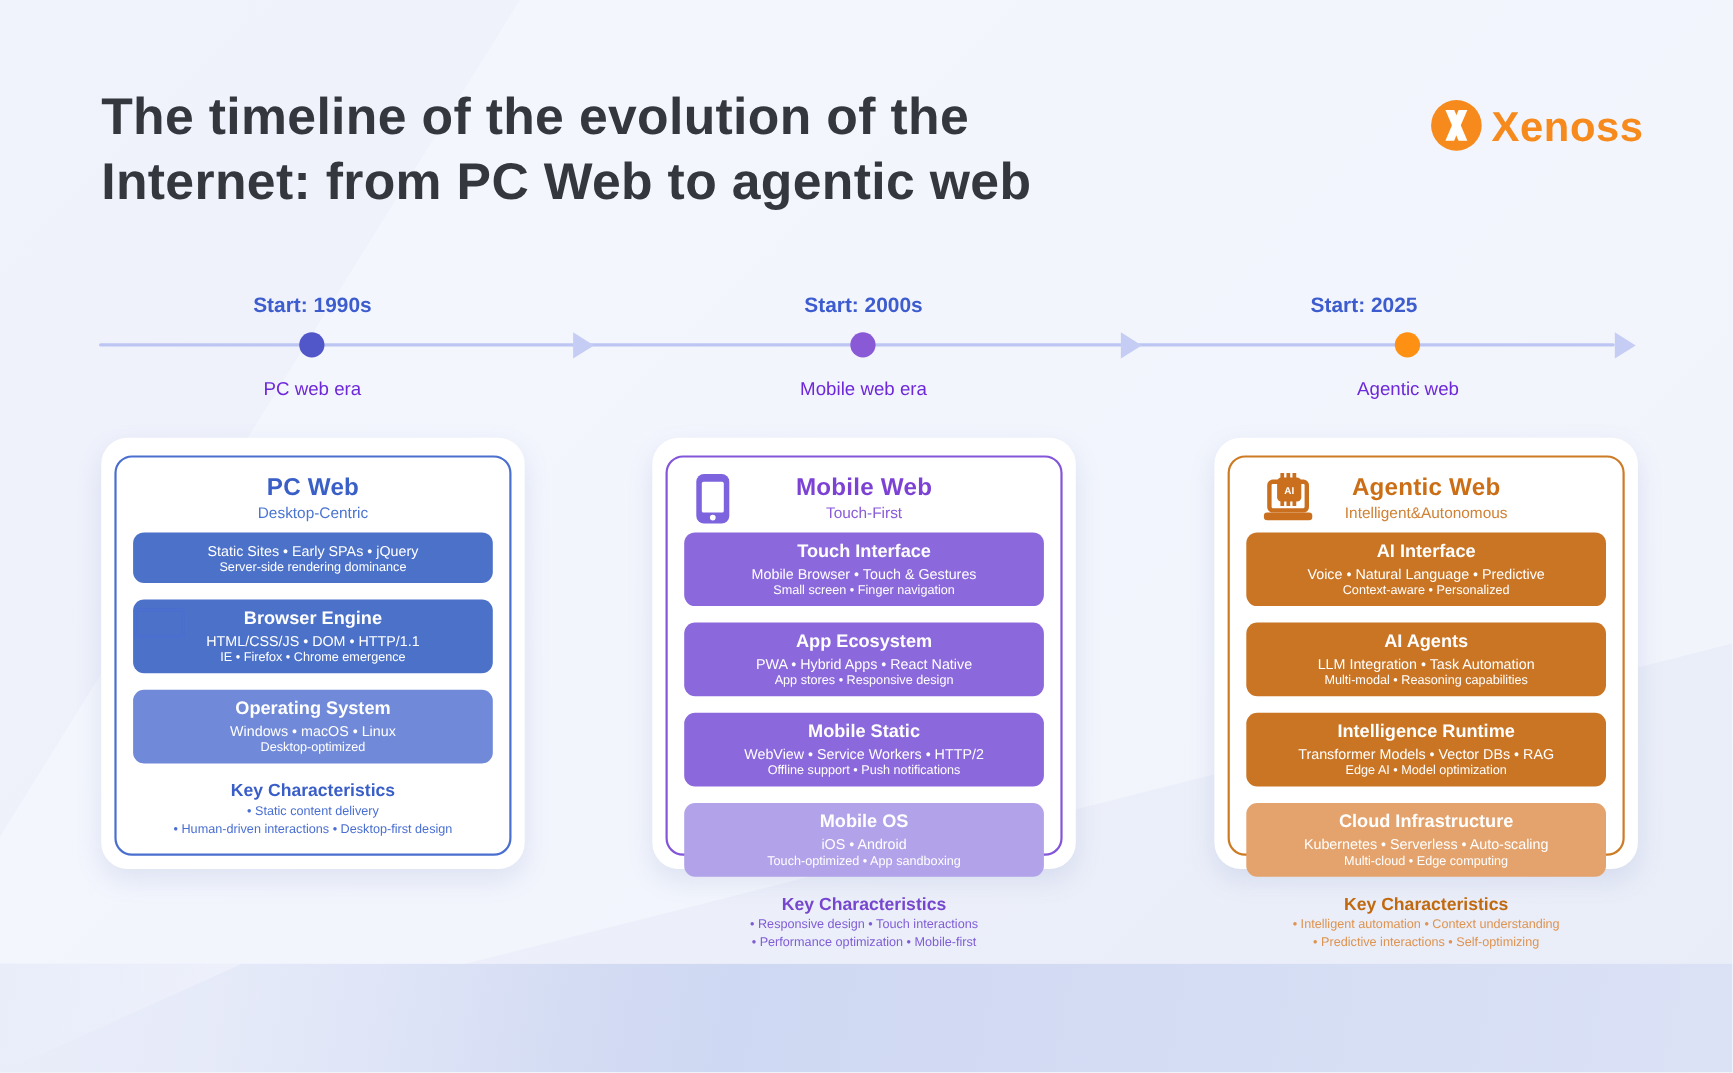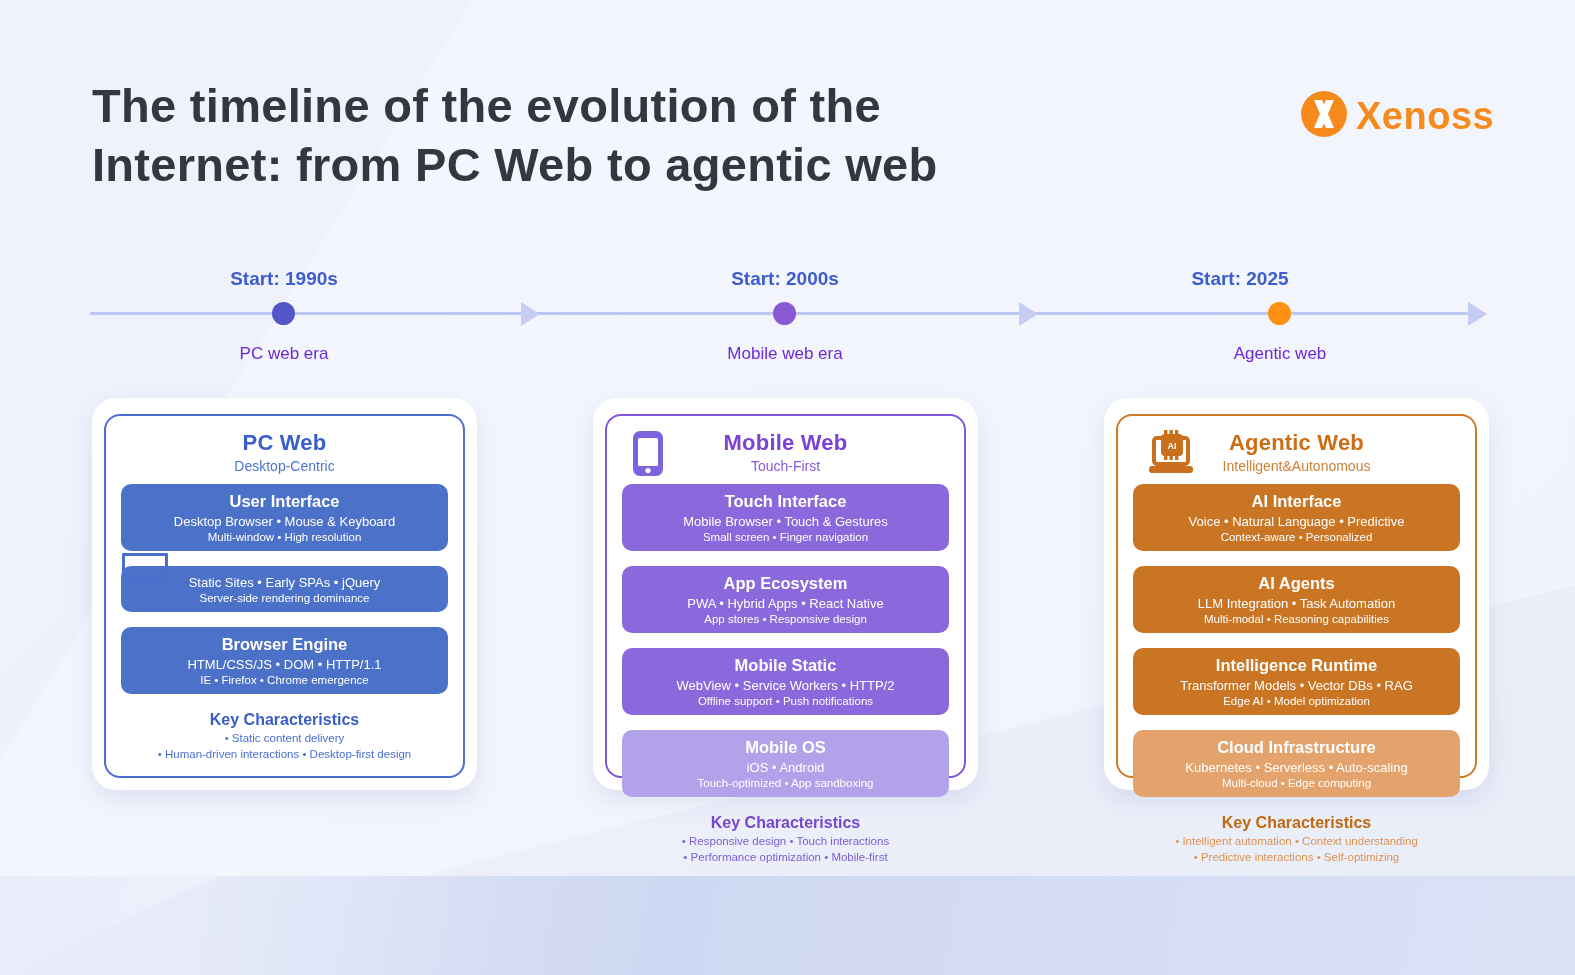--- a/index.html
+++ b/index.html
@@ -135,32 +135,32 @@
   <div class="tl-era" style="left:1140px">Agentic web</div>
 </div>
 
 <div class="card" style="left: 92px; --border: #4a6fce; --title: #3a60c8; --subtitle: #4a74d2; --box: #4b71c9; --box-light: #7089d8; --key-title: #3a5ec8; --key-text: #4a6fd2;">
   <div class="card-inner">
     <div class="card-head">
       <div class="card-title">PC Web</div>
       <div class="card-subtitle">Desktop-Centric</div>
     </div>
     <div class="layer">
-      <div class="layer-title">User Interface</div>
-      <div class="layer-l1">Desktop Browser • Mouse &amp; Keyboard</div>
-      <div class="layer-l2">Multi-window • High resolution</div>
-    </div>
-    <div class="layer">
       <div class="layer-l1">Static Sites • Early SPAs • jQuery</div>
       <div class="layer-l2">Server-side rendering dominance</div>
     </div>
     <div class="layer">
       <div class="layer-title">Browser Engine</div>
       <div class="layer-l1">HTML/CSS/JS • DOM • HTTP/1.1</div>
       <div class="layer-l2">IE • Firefox • Chrome emergence</div>
+    </div>
+    <div class="layer light">
+      <div class="layer-title">Operating System</div>
+      <div class="layer-l1">Windows • macOS • Linux</div>
+      <div class="layer-l2">Desktop-optimized</div>
     </div>
     <div class="keychars">
       <div class="kc-title">Key Characteristics</div>
       <div class="kc-line">• Static content delivery</div>
       <div class="kc-line">• Human-driven interactions • Desktop-first design</div>
     </div>
   </div>
   <div class="pc-stray-rect"></div>
 </div>
 

